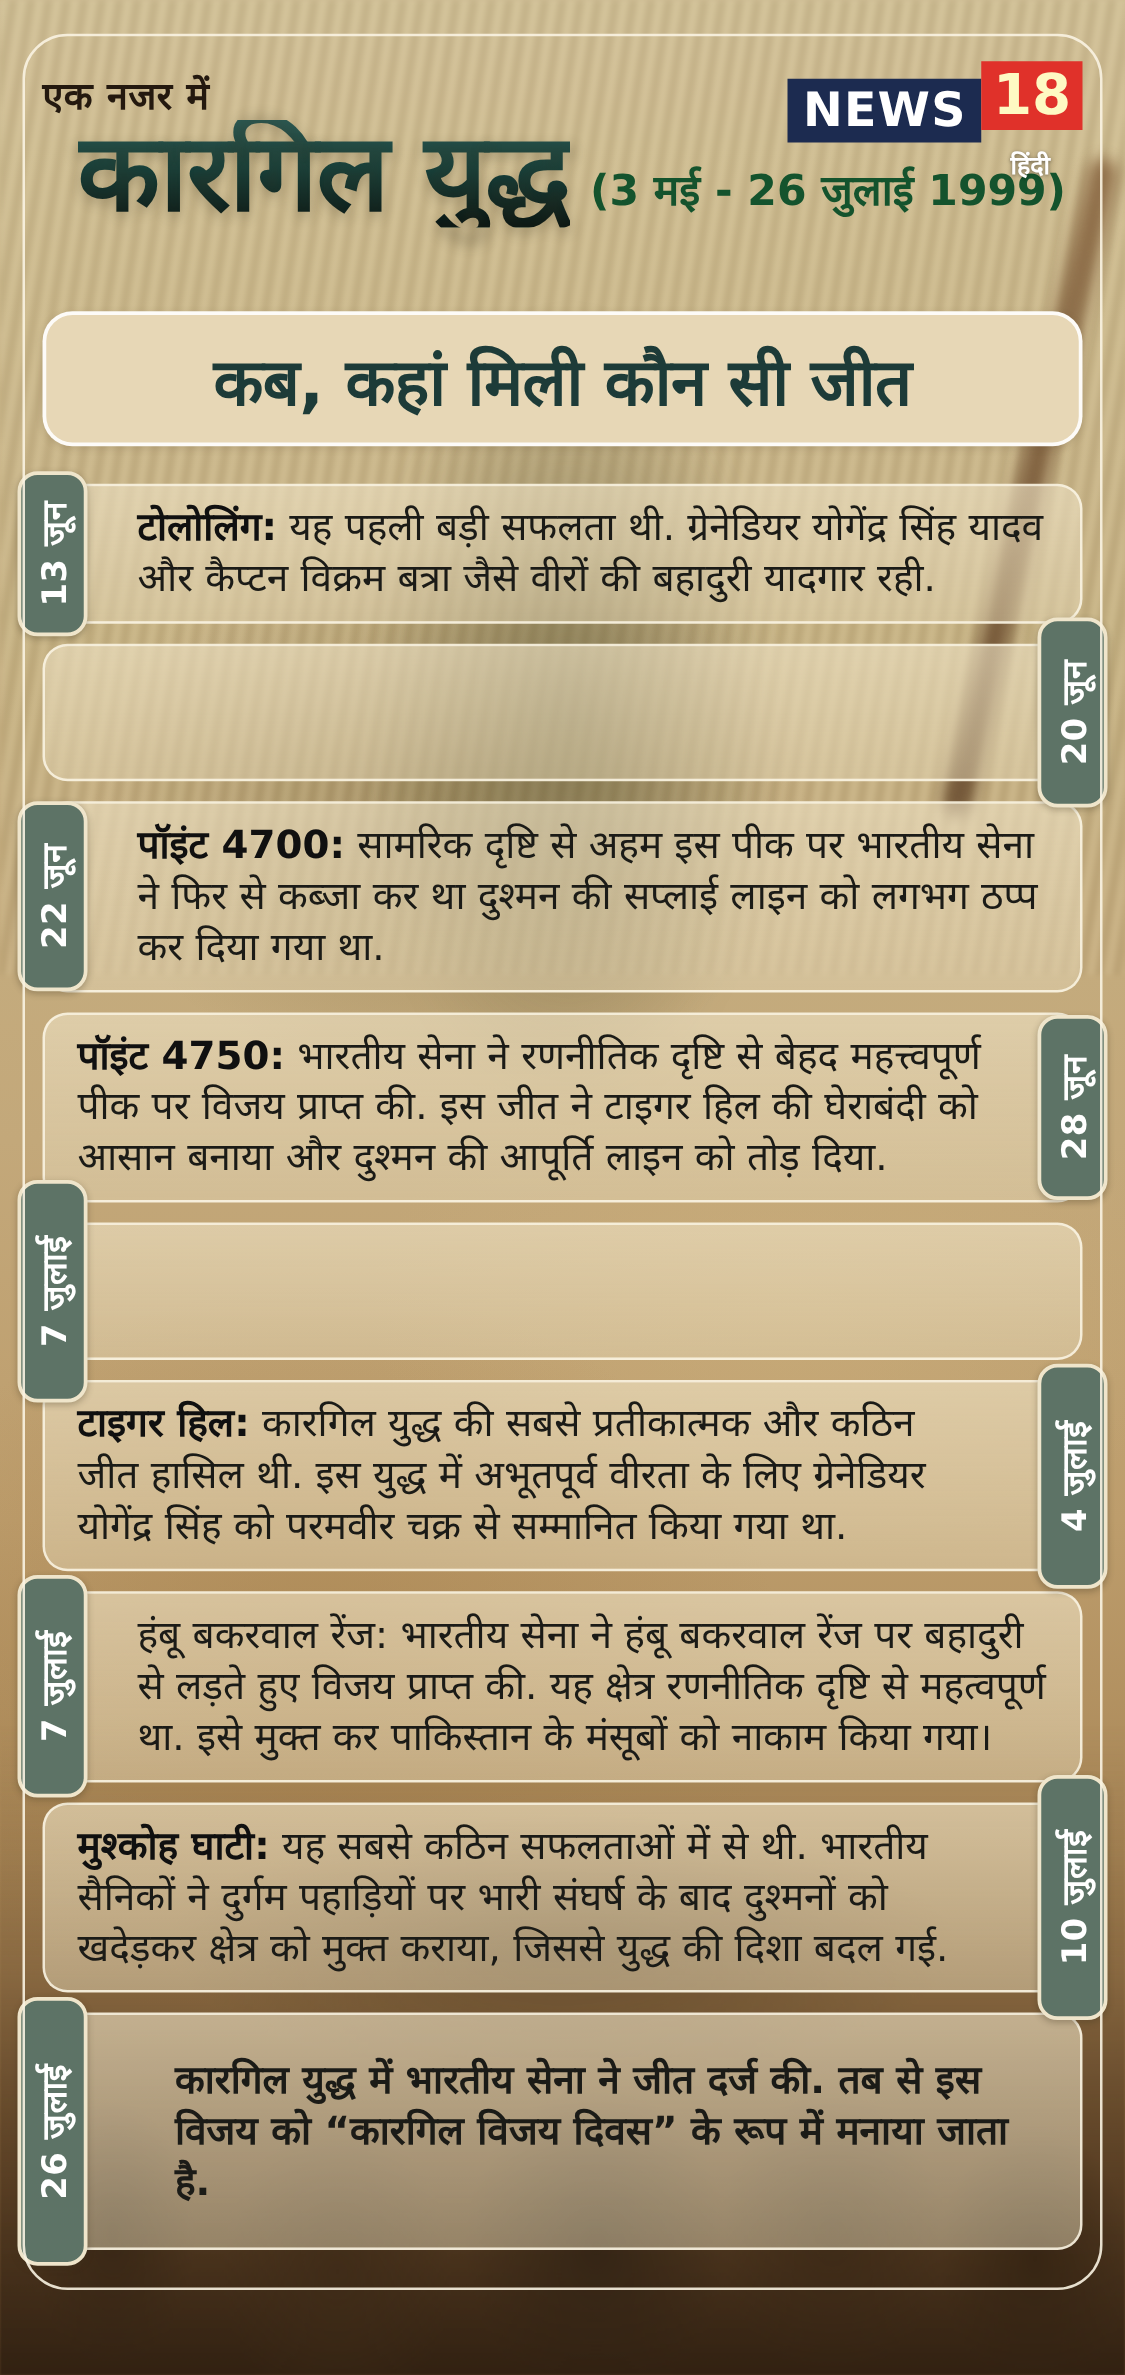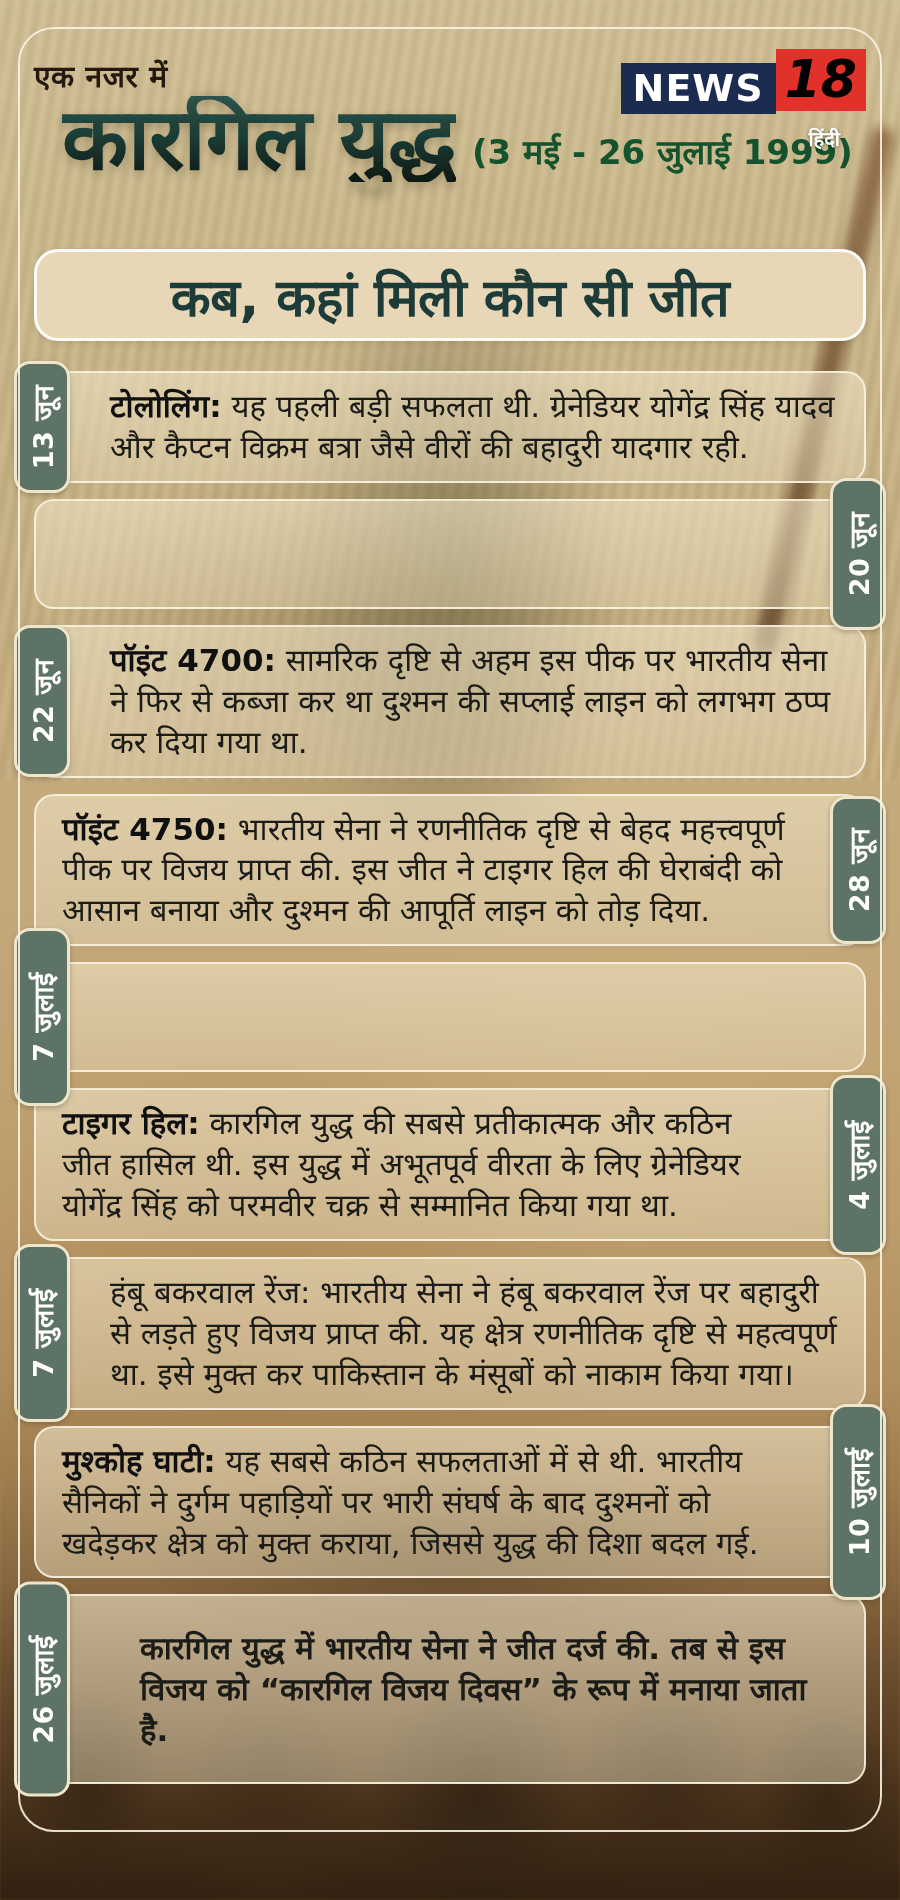--- a/index.html
+++ b/index.html
@@ -52,28 +52,28 @@
   .title-row{display:flex;align-items:flex-end;}
   h1.main-title{font-size:86px;line-height:1.0;font-weight:800;letter-spacing:-1px;
     background:linear-gradient(180deg,#2b5a54 0%,#16413c 45%,#071412 100%);
     -webkit-background-clip:text;background-clip:text;color:transparent;
     text-shadow:0 4px 10px rgba(60,50,30,.25);margin-left:28px;}
   .date-range{font-size:34px;font-weight:700;color:#14532d;margin-left:16px;padding-bottom:8px;white-space:nowrap;}
   .logo{position:absolute;top:14px;right:0;text-align:right;}
   .logo-row{display:inline-flex;align-items:flex-start;}
   .logo-news{background:var(--logo-navy);color:#fff;font-weight:800;font-size:38px;letter-spacing:1px;
     padding:6px 12px 7px;line-height:1;}
-  .logo-18{background:var(--logo-red);color:#000000;font-weight:800;font-size:52px;line-height:1;
-    padding:4px 9px 6px;position:relative;top:-14px;font-style:italic;}
+  .logo-18{background:var(--logo-red);color:#fef9c3;font-weight:800;font-size:45px;line-height:1;
+    padding:4px 9px 6px;position:relative;top:-14px;}
   .logo-lang{display:block;color:#fff;font-weight:700;font-size:20px;margin-top:0px;
     text-shadow:0 1px 3px rgba(0,0,0,.45);padding-right:26px;}
 
   
   .band{margin:10px 0 30px;background:var(--band-beige);border:3px solid rgba(255,255,255,.9);
-    border-radius:24px;height:92px;display:flex;align-items:center;justify-content:center;
+    border-radius:24px;height:108px;display:flex;align-items:center;justify-content:center;
     box-shadow:0 2px 6px rgba(90,70,40,.15);}
   .band span{font-size:52px;font-weight:800;color:var(--title-teal);letter-spacing:-.5px;}
 
   
   .timeline{display:flex;flex-direction:column;gap:16px;}
   .card{position:relative;border:2px solid rgba(250,244,228,.85);border-radius:20px;
     background:linear-gradient(180deg, rgba(238,226,196,.62), rgba(226,212,178,.50));
     padding:13px 24px;min-height:110px;display:flex;align-items:center;}
   .card .txt{font-size:31px;line-height:1.32;color:var(--ink);}
   .lead{font-weight:800;color:#101010;}

